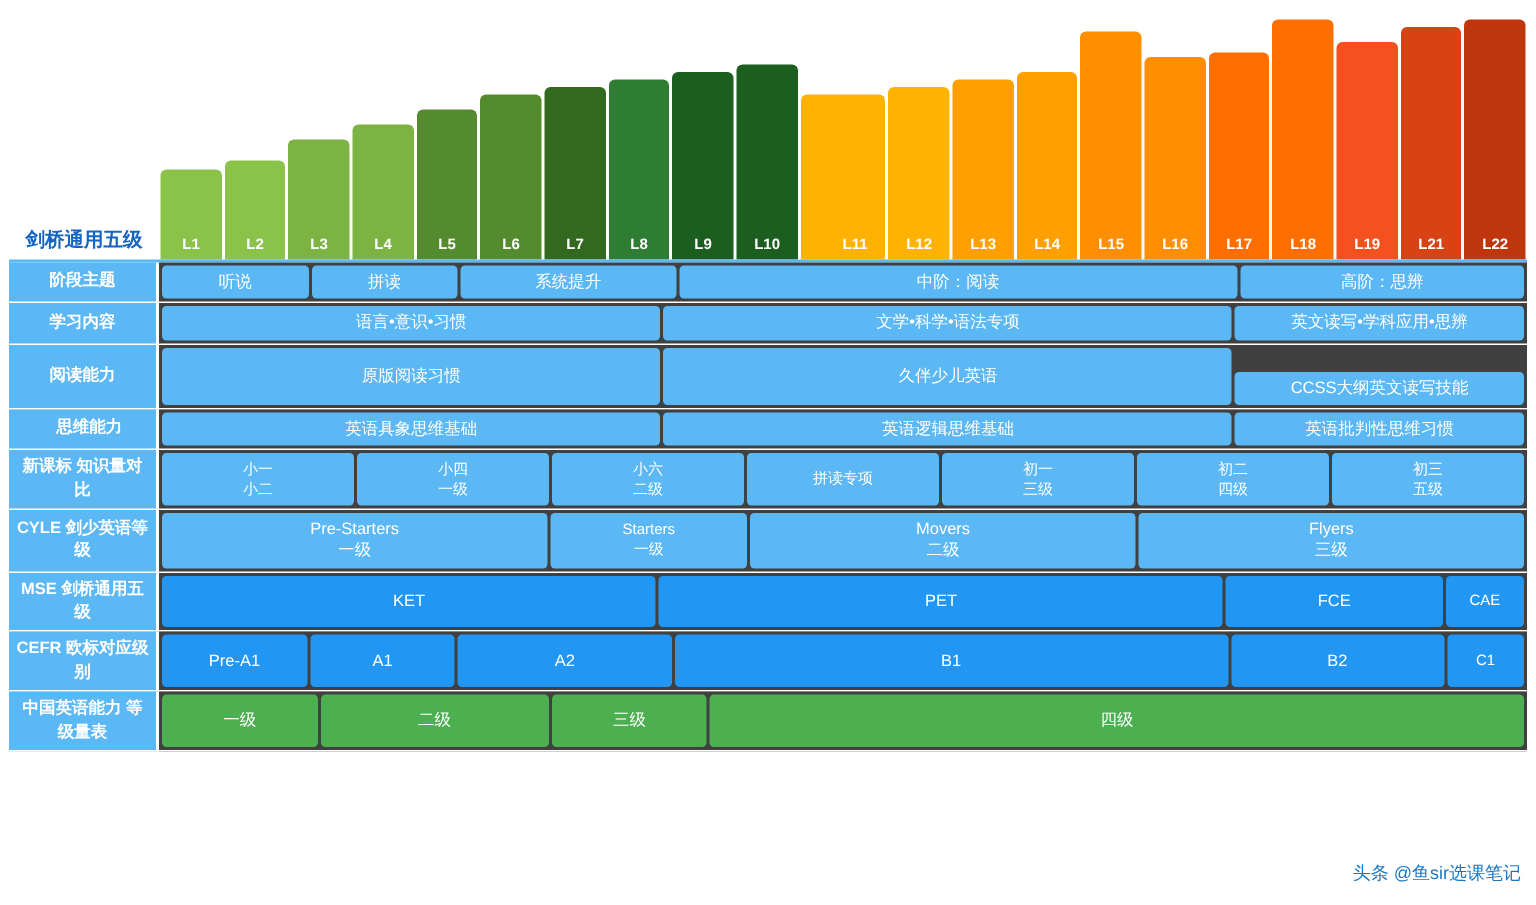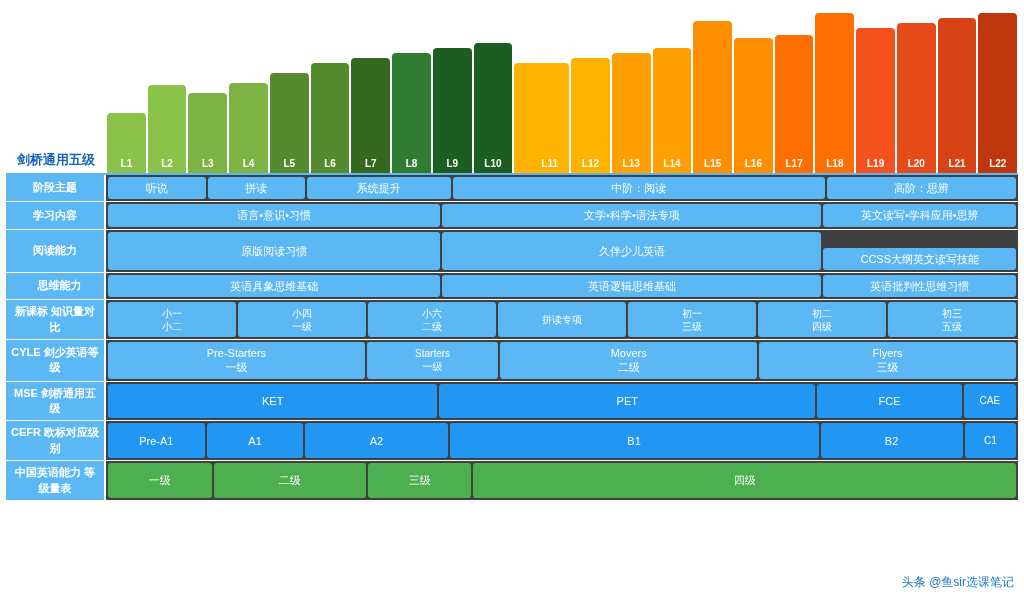--- a/index.html
+++ b/index.html
@@ -110,21 +110,21 @@
 <body>
 
 <div class="container" style="position:relative;">
 
   <div class="levels-and-label">
     <div class="brand-label">剑桥通用五级</div>
     <div class="levels-row" id="levels-row">
         <div class="level-bar" style="background-color: rgb(139, 195, 74); height: 60px; flex: 1 1 0%; min-width: 0px;">
           <span style="font-size: 10px;">L1</span>
         </div>
-        <div class="level-bar" style="background-color: rgb(139, 195, 74); height: 88px; flex: 1 1 0%; min-width: 0px;">
+        <div class="level-bar" style="background-color: rgb(139, 195, 74); height: 66px; flex: 1 1 0%; min-width: 0px;">
           <span style="font-size: 10px;">L2</span>
         </div>
         <div class="level-bar" style="background-color: rgb(124, 179, 66); height: 80px; flex: 1 1 0%; min-width: 0px;">
           <span style="font-size: 10px;">L3</span>
         </div>
         <div class="level-bar" style="background-color: rgb(124, 179, 66); height: 90px; flex: 1 1 0%; min-width: 0px;">
           <span style="font-size: 10px;">L4</span>
         </div>
         <div class="level-bar" style="background-color: rgb(85, 139, 47); height: 100px; flex: 1 1 0%; min-width: 0px;">
           <span style="font-size: 10px;">L5</span>
@@ -163,23 +163,20 @@
           <span style="font-size: 10px;">L16</span>
         </div>
         <div class="level-bar" style="background-color: rgb(255, 111, 0); height: 138px; flex: 1 1 0%; min-width: 0px;">
           <span style="font-size: 10px;">L17</span>
         </div>
         <div class="level-bar" style="background-color: rgb(255, 111, 0); height: 160px; flex: 1 1 0%; min-width: 0px;">
           <span style="font-size: 10px;">L18</span>
         </div>
         <div class="level-bar" style="background-color: rgb(244, 81, 30); height: 145px; flex: 1 1 0%; min-width: 0px;">
           <span style="font-size: 10px;">L19</span>
-        </div>
-        <div class="level-bar" style="background-color: rgb(230, 74, 25); height: 150px; flex: 1 1 0%; min-width: 0px;">
-          <span style="font-size: 10px;">L20</span>
         </div>
         <div class="level-bar" style="background-color: rgb(216, 67, 21); height: 155px; flex: 1 1 0%; min-width: 0px;">
           <span style="font-size: 10px;">L21</span>
         </div>
         <div class="level-bar" style="background-color: rgb(191, 54, 12); height: 160px; flex: 1 1 0%; min-width: 0px;">
           <span style="font-size: 10px;">L22</span>
         </div>
       </div>
   </div>
 

